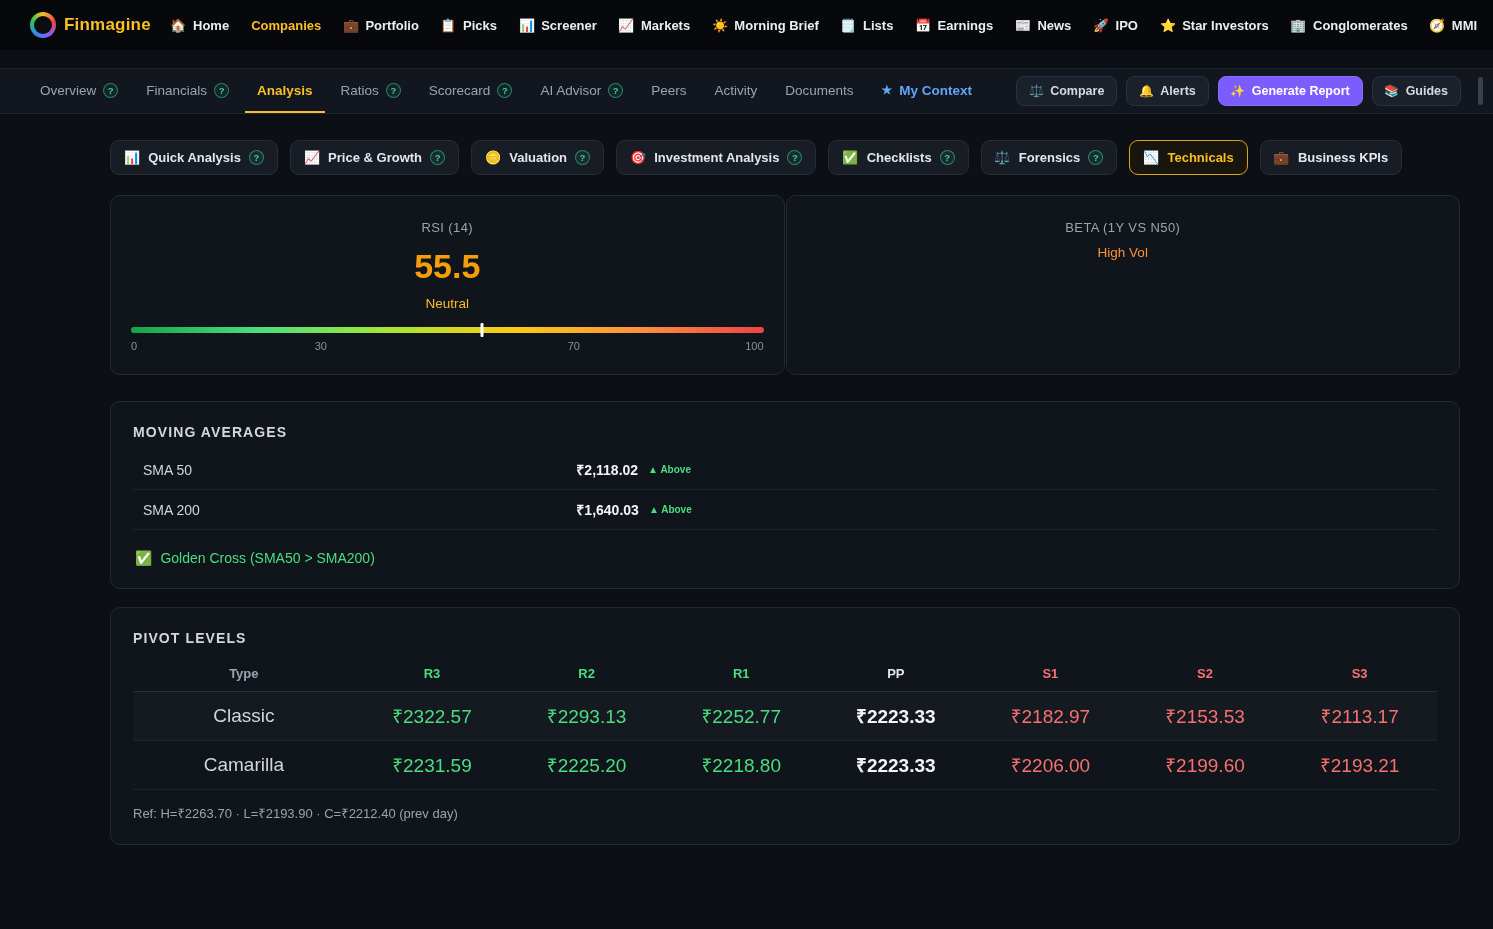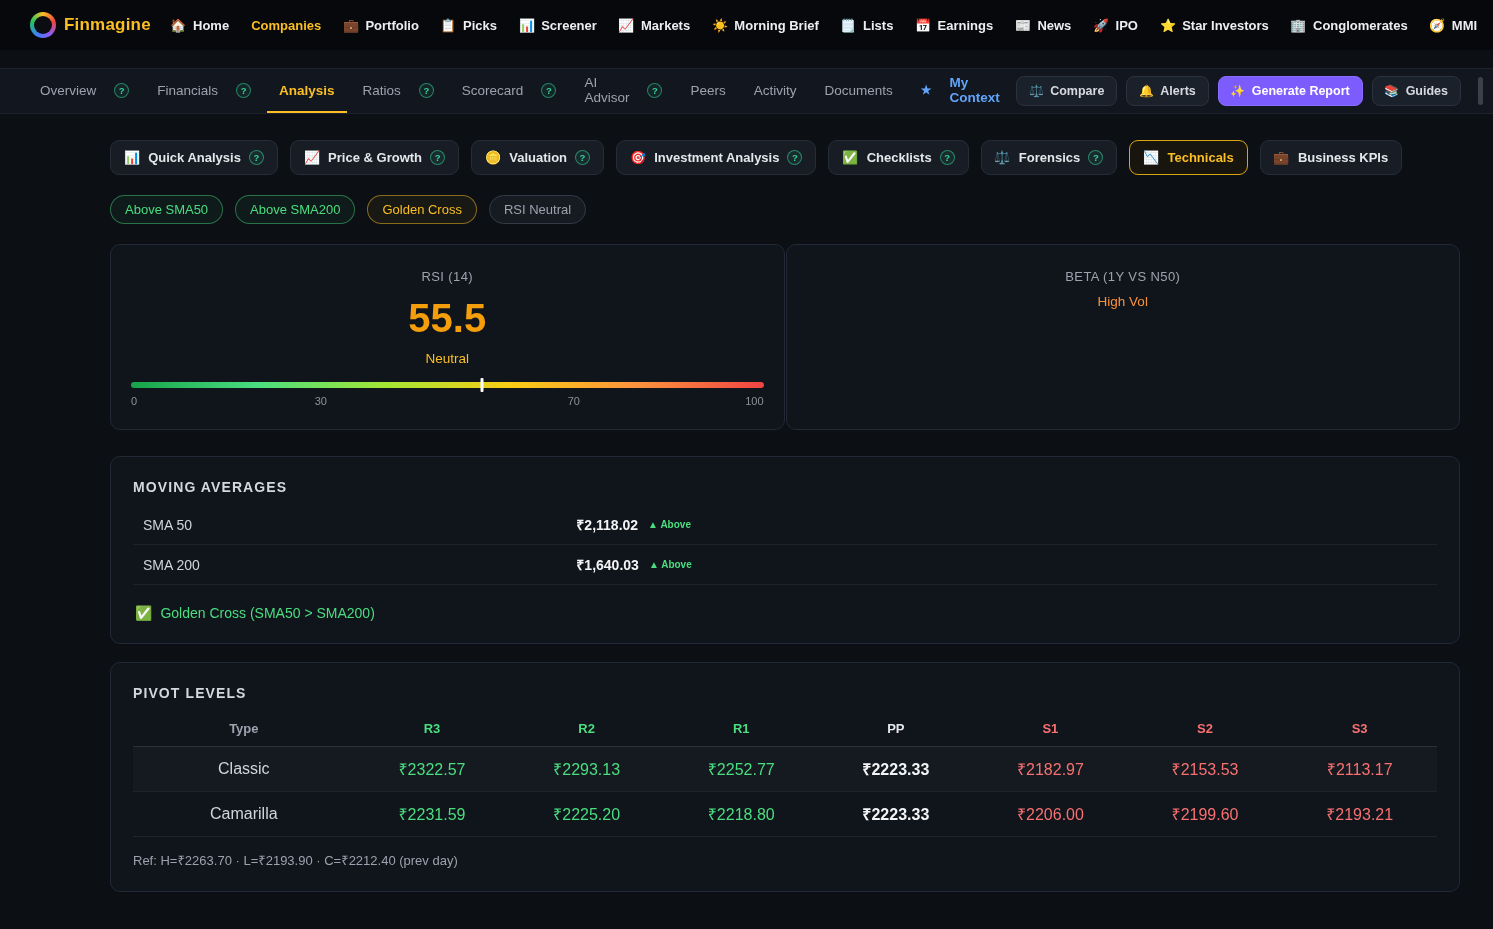--- a/index.html
+++ b/index.html
@@ -35,21 +35,21 @@
 
   
   .tabbar {
     margin-top:18px; height:46px;
     background:#12161e;
     border-top:1px solid #1d222b; border-bottom:1px solid #1d222b;
     display:flex; align-items:stretch; padding:0 10px 0 28px;
   }
   .tabs { display:flex; align-items:stretch; gap:4px; }
   .tab {
-    display:flex; align-items:center; gap:18px; padding:0 12px;
+    display:flex; align-items:center; gap:7px; padding:0 12px;
     font-size:13.5px; color:#9ca3af; cursor:pointer;
     border-bottom:2px solid transparent;
   }
   .tab.active { color:#fbbf24; border-bottom-color:#fbbf24; font-weight:bold; }
   .tab.context { color:#60a5fa; font-weight:bold; }
   .tab .ctx-star { font-size:12px; color:#60a5fa; }
   .help {
     width:15px; height:15px; border-radius:50%; flex:0 0 auto;
     border:1px solid rgba(52,211,153,.55); background:rgba(52,211,153,.08);
     color:#34d399; font-size:9.5px; font-weight:bold;
@@ -87,21 +87,21 @@
   }
   .chip.green { color:#4ade80; border-color:rgba(74,222,128,.45); background:rgba(74,222,128,.06); }
   .chip.gold  { color:#fbbf24; border-color:rgba(251,191,36,.5);  background:rgba(251,191,36,.05); }
   .chip.gray  { color:#9aa4af; border-color:#343b46; background:#161b22; }
 
   .card { background:#10141b; border:1px solid #222836; border-radius:10px; }
 
   .stat-row { display:flex; gap:1px; margin-top:20px; }
   .stat-card { flex:1; padding:24px 20px 20px; text-align:center; min-height:168px; }
   .stat-label { font-size:13px; color:#9ca3af; letter-spacing:.4px; }
-  .stat-value { font-size:40px; font-weight:bold; color:#f59e0b; margin-top:12px; }
+  .stat-value { font-size:34px; font-weight:bold; color:#f59e0b; margin-top:12px; }
   .stat-status { font-size:13.5px; margin-top:10px; }
   .stat-status.amber { color:#fbbf24; }
   .stat-status.orange { color:#fb923c; }
 
   .gauge {
     position:relative; height:6px; border-radius:3px; margin-top:16px;
     background:linear-gradient(90deg,#16a34a,#4ade80,#a3e635,#facc15,#fb923c,#ef4444);
   }
   .gauge-marker {
     position:absolute; top:-4px; width:3px; height:14px;
@@ -121,21 +121,21 @@
   .ma-note { margin-top:20px; color:#4ade80; font-size:14px; display:flex; align-items:center; gap:8px; padding-left:2px; }
 
   
   .pivot-card { margin-top:18px; padding:22px; }
   table.pivot { width:100%; border-collapse:collapse; margin-top:10px; }
   table.pivot th {
     font-size:13px; font-weight:bold; padding:10px 8px; text-align:center;
     border-bottom:1px solid #2a303b;
   }
   table.pivot td {
-    font-size:16px; padding:11px 8px; text-align:center;
+    font-size:19px; padding:11px 8px; text-align:center;
     border-bottom:1px solid #1e242d;
   }
   th.c-type, td.c-type { text-align:left; width:17%; padding-left:10px; }
   th.c-type { color:#9ca3af; }
   td.c-type { color:#d1d5db; }
   th.c-r, td.c-r { color:#4ade80; }
   th.c-pp { color:#e5e7eb; }
   td.c-pp { color:#f3f4f6; font-weight:bold; }
   th.c-s, td.c-s { color:#f87171; }
   tbody tr:nth-child(odd) { background:rgba(255,255,255,0.022); }
@@ -304,26 +304,20 @@
     <button class="subtab active">
       <span class="st-ico">📉</span>
       <span>Technicals</span>
     </button>
     <button class="subtab">
       <span class="st-ico">💼</span>
       <span>Business KPIs</span>
     </button>
   </div>
 
-  <div class="chips">
-    <span class="chip green">Above SMA50</span>
-    <span class="chip green">Above SMA200</span>
-    <span class="chip gold">Golden Cross</span>
-    <span class="chip gray">RSI Neutral</span>
-  </div>
 
   <div class="stat-row">
     <div class="card stat-card">
       <div class="stat-label">RSI (14)</div>
       <div class="stat-value">55.5</div>
       <div class="stat-status amber">Neutral</div>
       <div class="gauge">
         <div class="gauge-marker" style="left:55.5%"></div>
       </div>
       <div class="gauge-scale">

